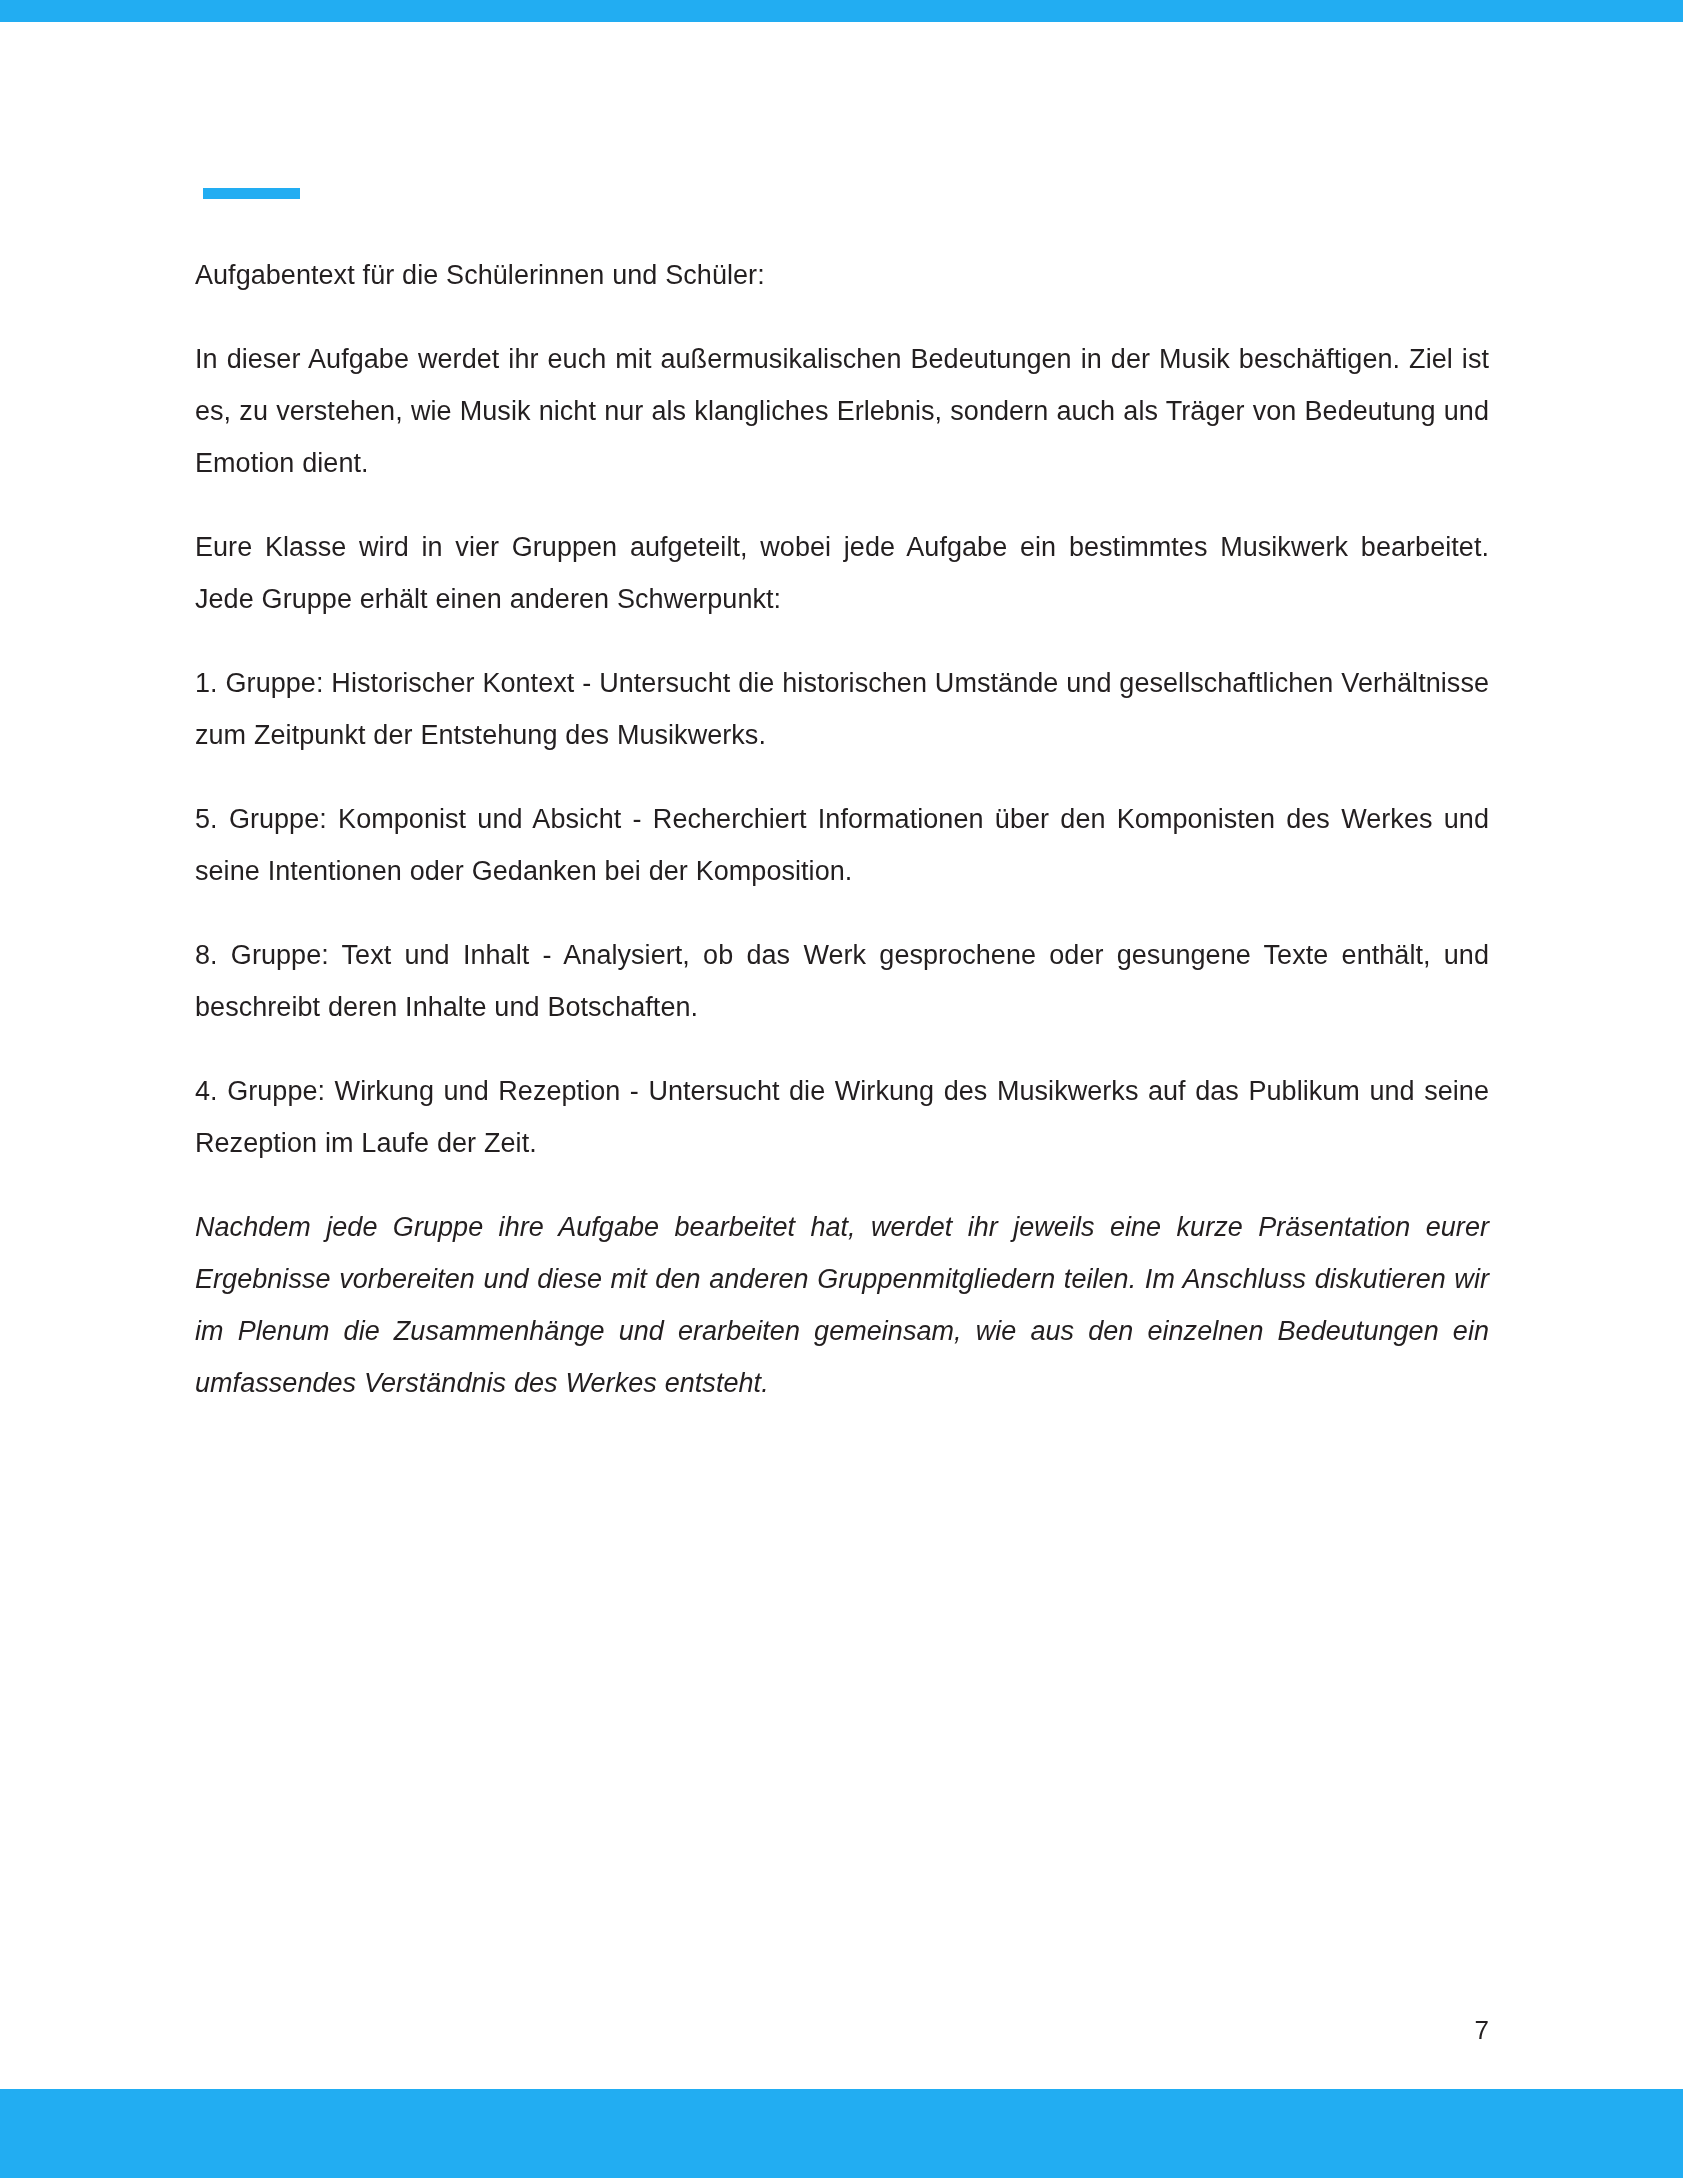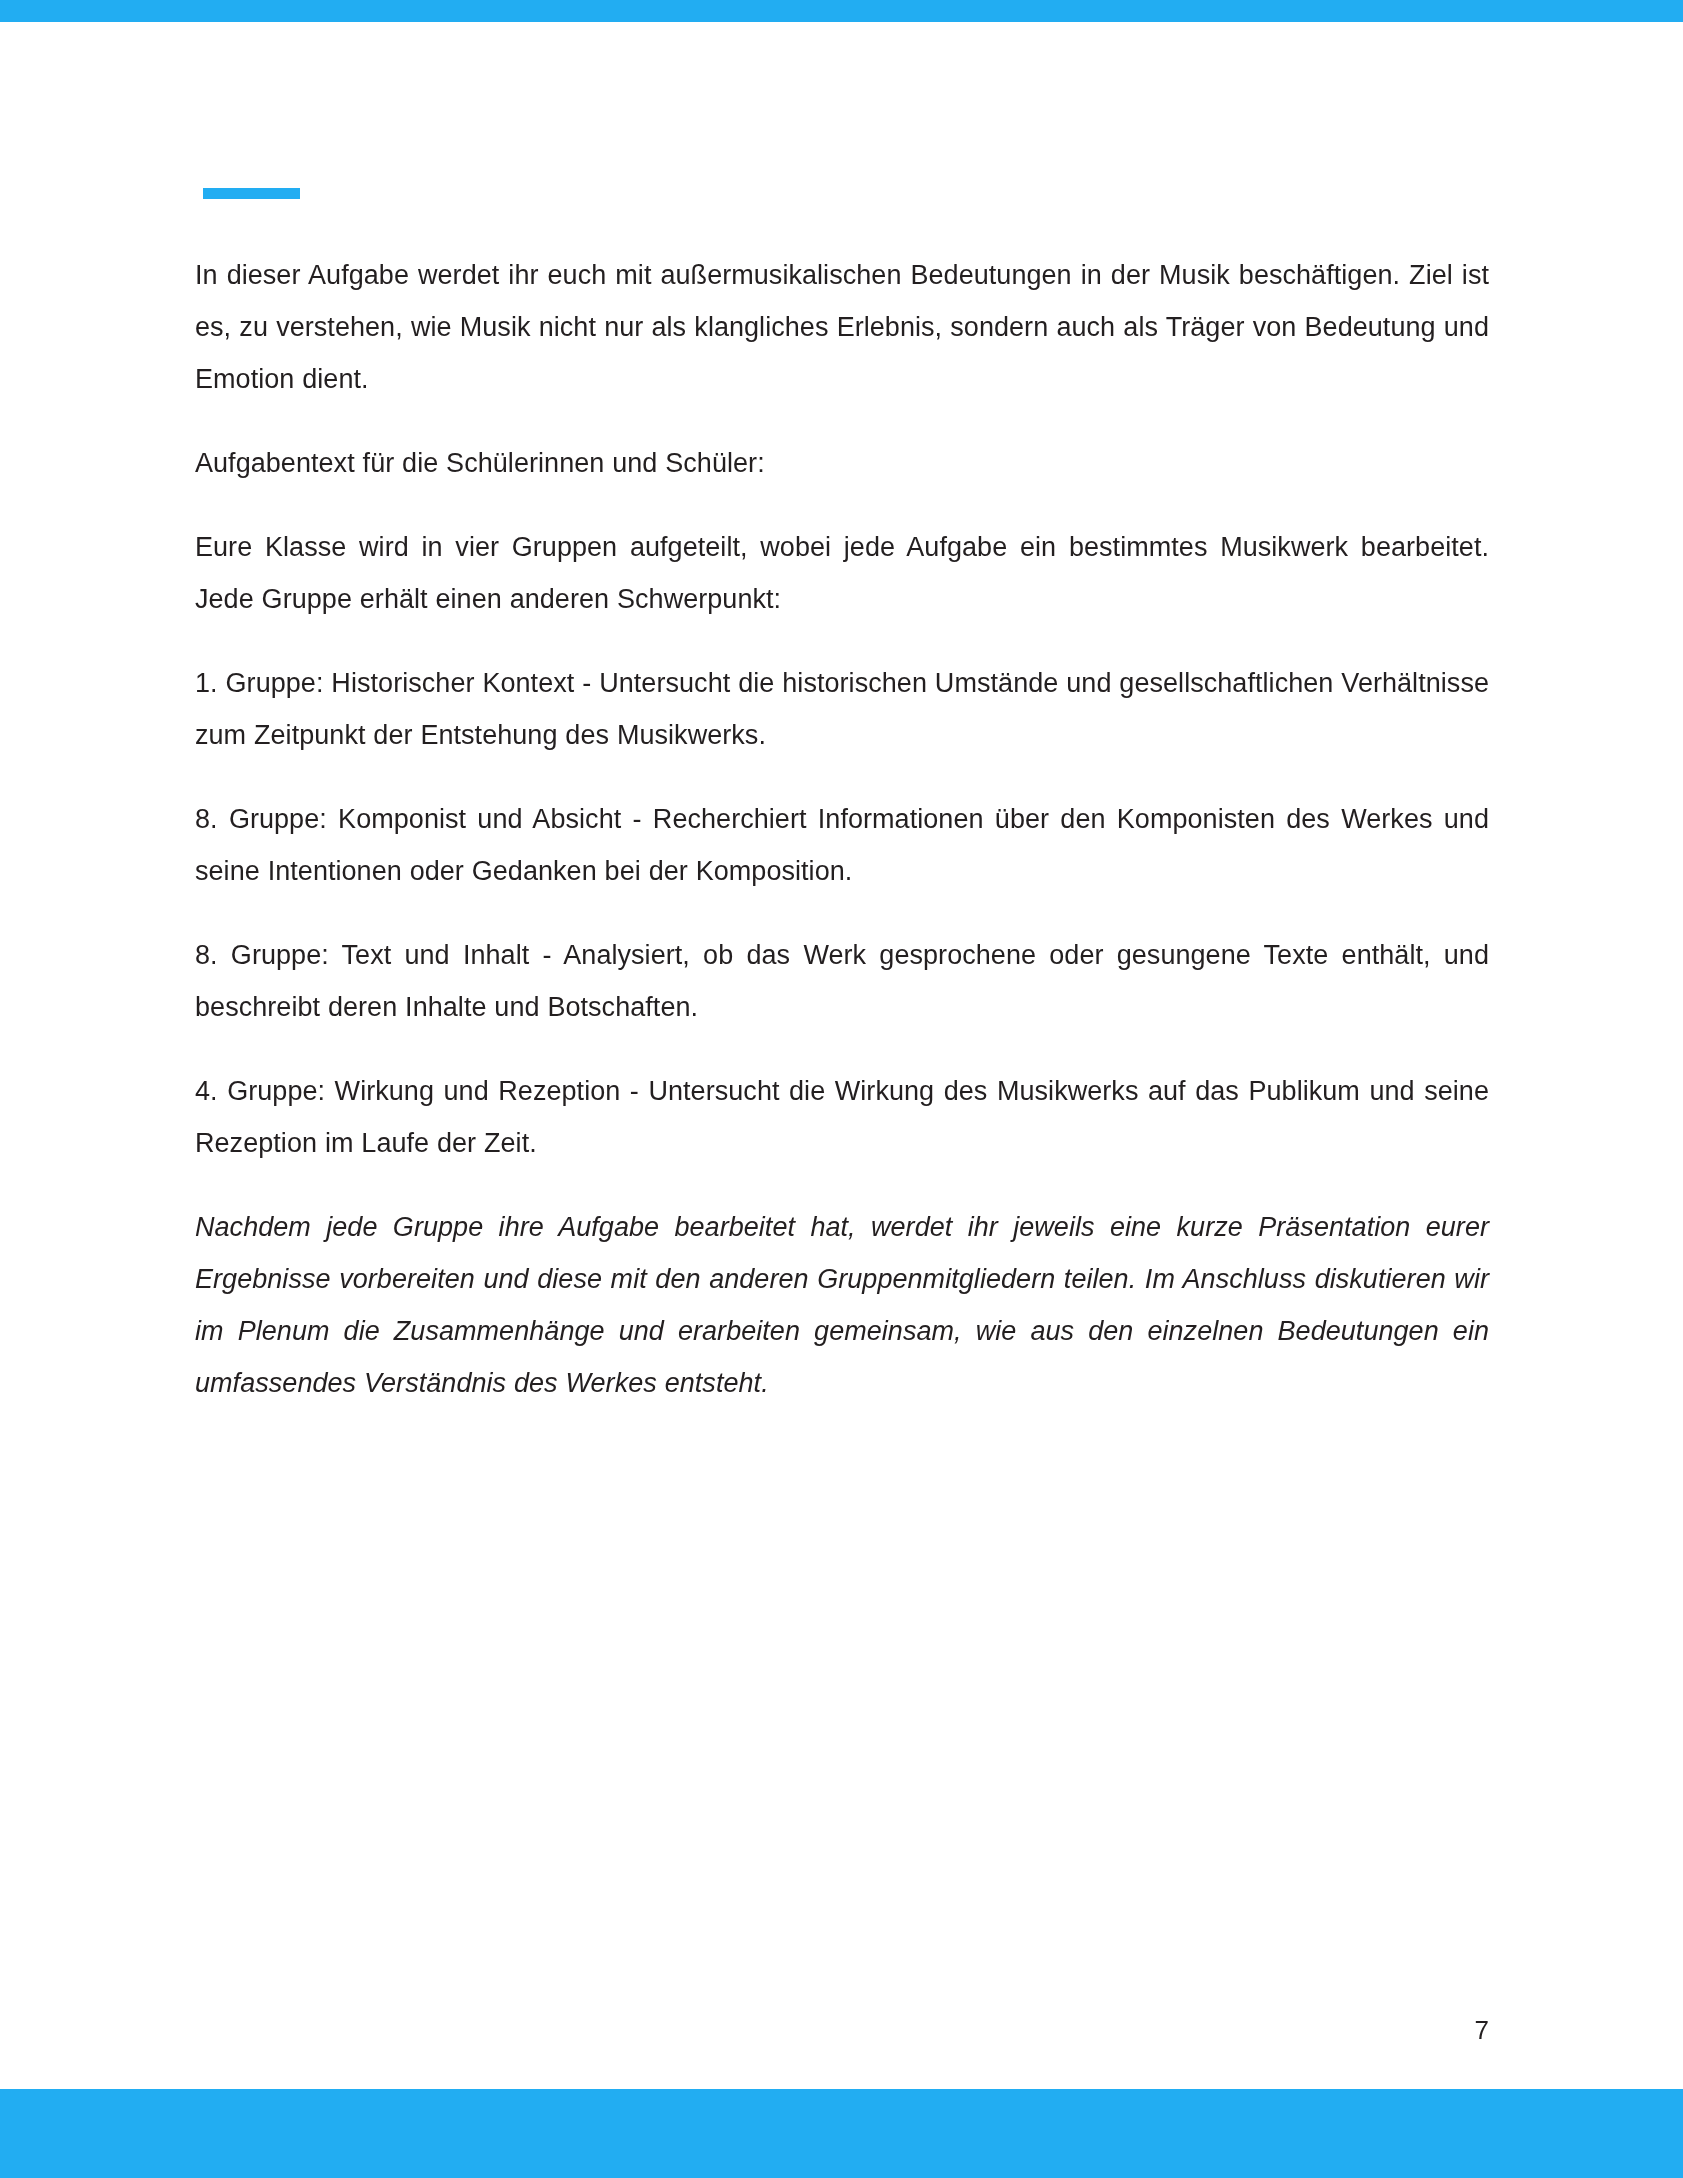--- a/index.html
+++ b/index.html
@@ -94,29 +94,29 @@
 <body>
 
 <div class="page">
 
   <div class="band-top"></div>
 
   <div class="accent-rule"></div>
 
   <div class="content">
 
+    <p class="body-text lead">Aufgabentext für die Schülerinnen und Schüler:</p>
+
     <p class="body-text">In dieser Aufgabe werdet ihr euch mit außermusikalischen Bedeutungen in der Musik beschäftigen. Ziel ist es, zu verstehen, wie Musik nicht nur als klangliches Erlebnis, sondern auch als Träger von Bedeutung und Emotion dient.</p>
-
-    <p class="body-text lead">Aufgabentext für die Schülerinnen und Schüler:</p>
 
     <p class="body-text">Eure Klasse wird in vier Gruppen aufgeteilt, wobei jede Aufgabe ein bestimmtes Musikwerk bearbeitet. Jede Gruppe erhält einen anderen Schwerpunkt:</p>
 
     <p class="body-text">1. Gruppe: Historischer Kontext - Untersucht die historischen Umstände und gesellschaftlichen Verhältnisse zum Zeitpunkt der Entstehung des Musikwerks.</p>
 
-    <p class="body-text">8. Gruppe: Komponist und Absicht - Recherchiert Informationen über den Komponisten des Werkes und seine Intentionen oder Gedanken bei der Komposition.</p>
+    <p class="body-text">5. Gruppe: Komponist und Absicht - Recherchiert Informationen über den Komponisten des Werkes und seine Intentionen oder Gedanken bei der Komposition.</p>
 
     <p class="body-text">8. Gruppe: Text und Inhalt - Analysiert, ob das Werk gesprochene oder gesungene Texte enthält, und beschreibt deren Inhalte und Botschaften.</p>
 
     <p class="body-text">4. Gruppe: Wirkung und Rezeption - Untersucht die Wirkung des Musikwerks auf das Publikum und seine Rezeption im Laufe der Zeit.</p>
 
     <p class="body-text">Nachdem jede Gruppe ihre Aufgabe bearbeitet hat, werdet ihr jeweils eine kurze Präsentation eurer Ergebnisse vorbereiten und diese mit den anderen Gruppenmitgliedern teilen. Im Anschluss diskutieren wir im Plenum die Zusammenhänge und erarbeiten gemeinsam, wie aus den einzelnen Bedeutungen ein umfassendes Verständnis des Werkes entsteht.</p>
 
   </div>
 
   <div class="page-number">7</div>

